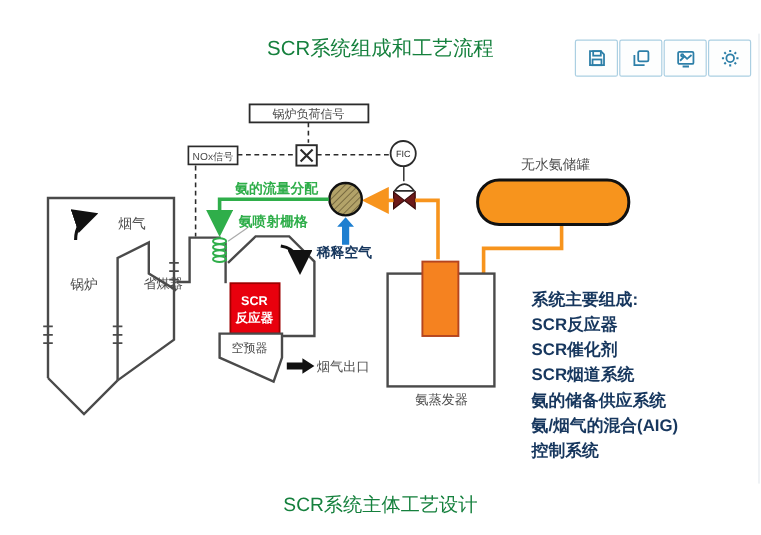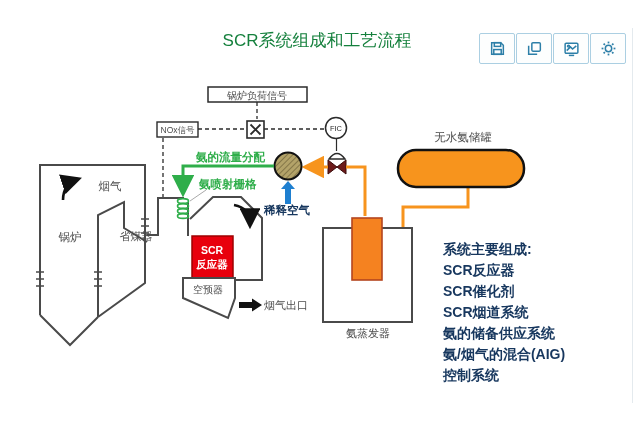--- a/index.html
+++ b/index.html
@@ -27,20 +27,21 @@
   .lbl-green{fill:#2fae4a;font-weight:bold;}
   .lbl-navy{fill:#17375e;font-weight:bold;}
   .list-navy{fill:#17375e;font-weight:bold;font-size:14px;}
 </style>
 </head>
 <body>
 
 <div class="screen">
 
   <div class="page-title title-top">SCR系统组成和工艺流程</div>
+  <div class="page-title title-bottom">SCR系统主体工艺设计</div>
   <div class="edge-line"></div>
 
   <div class="toolbar">
     <button class="tb-btn" title="">
       <span>
           <svg width="17" height="17" viewBox="0 0 16 16" fill="none" stroke="#2d7fa8" stroke-width="1.4">
         <path d="M2.5 2.5 H11 L13.5 5 V13.5 H2.5 Z"></path>
         <rect x="5" y="2.5" width="6" height="3.5"></rect>
         <rect x="4.5" y="9" width="7" height="4.5"></rect>
       </svg>

